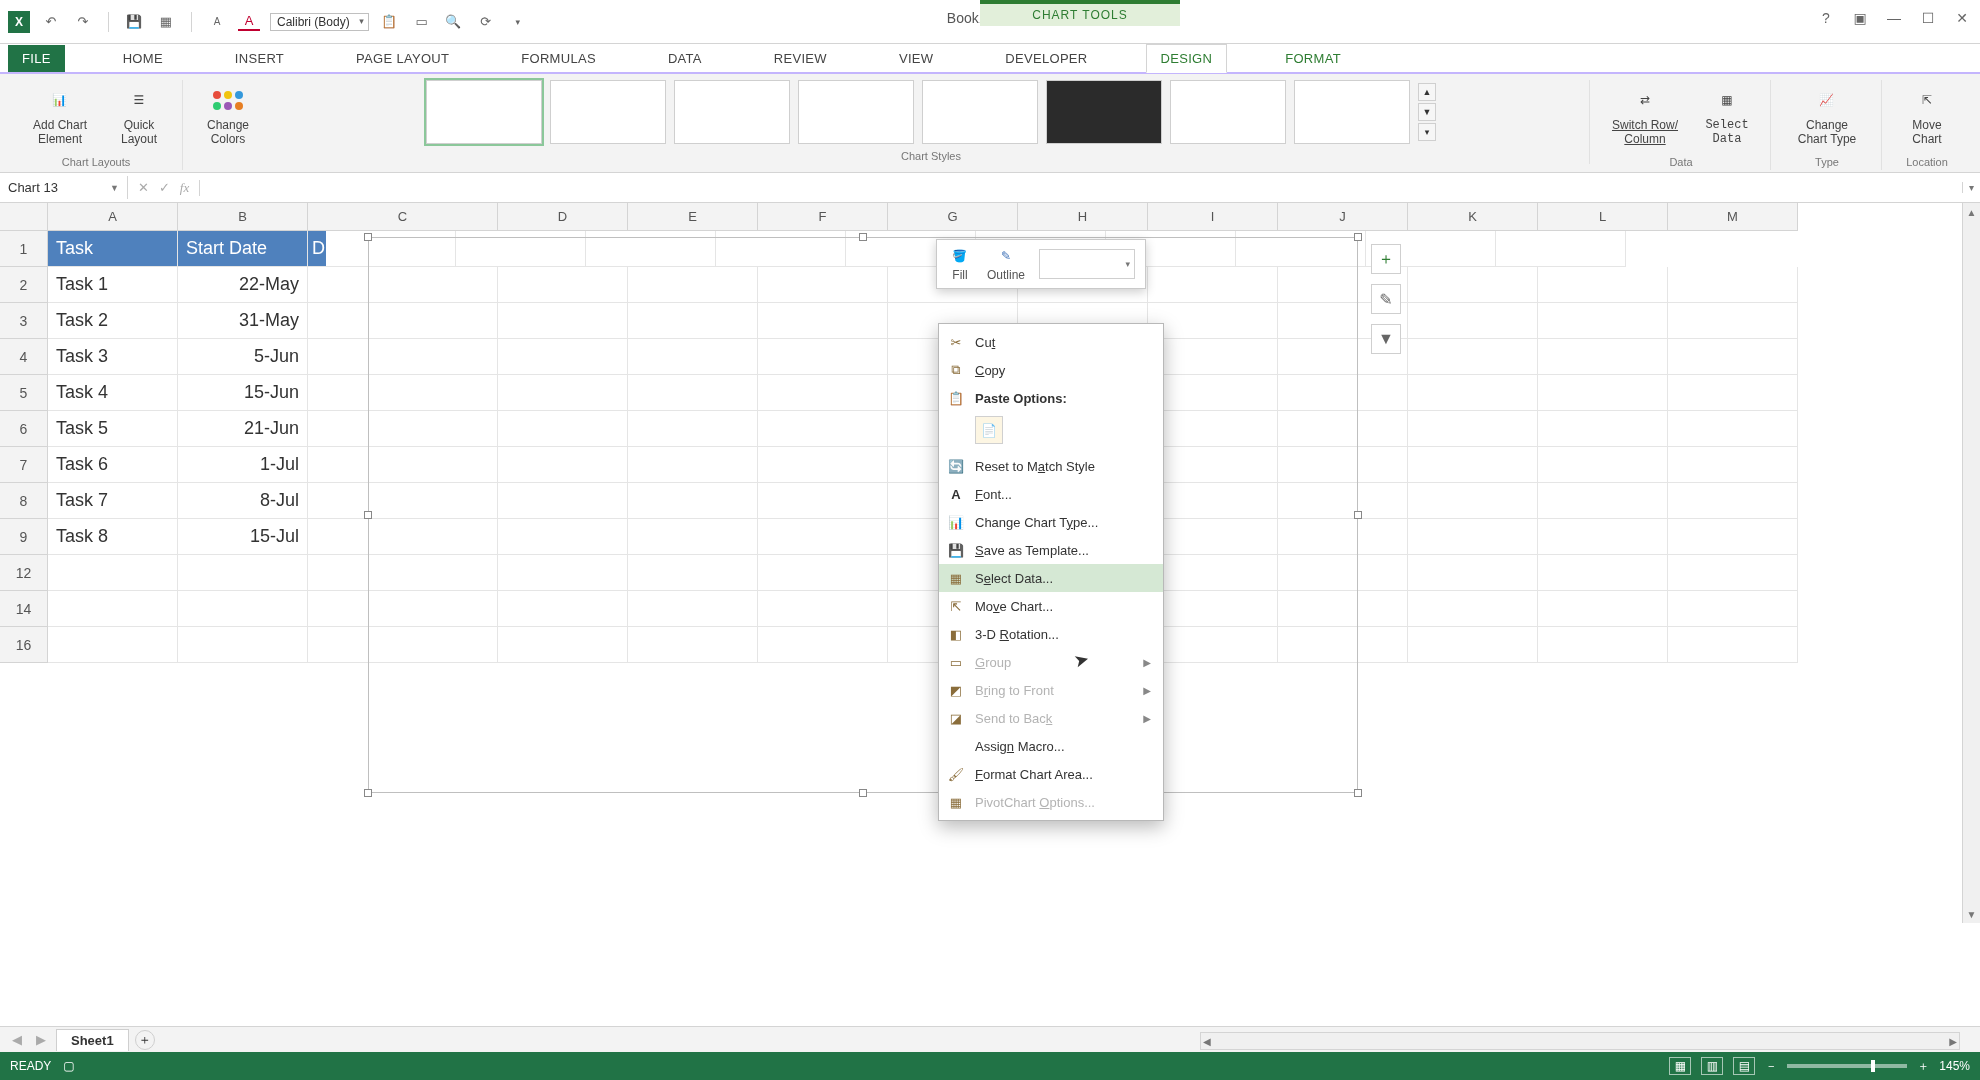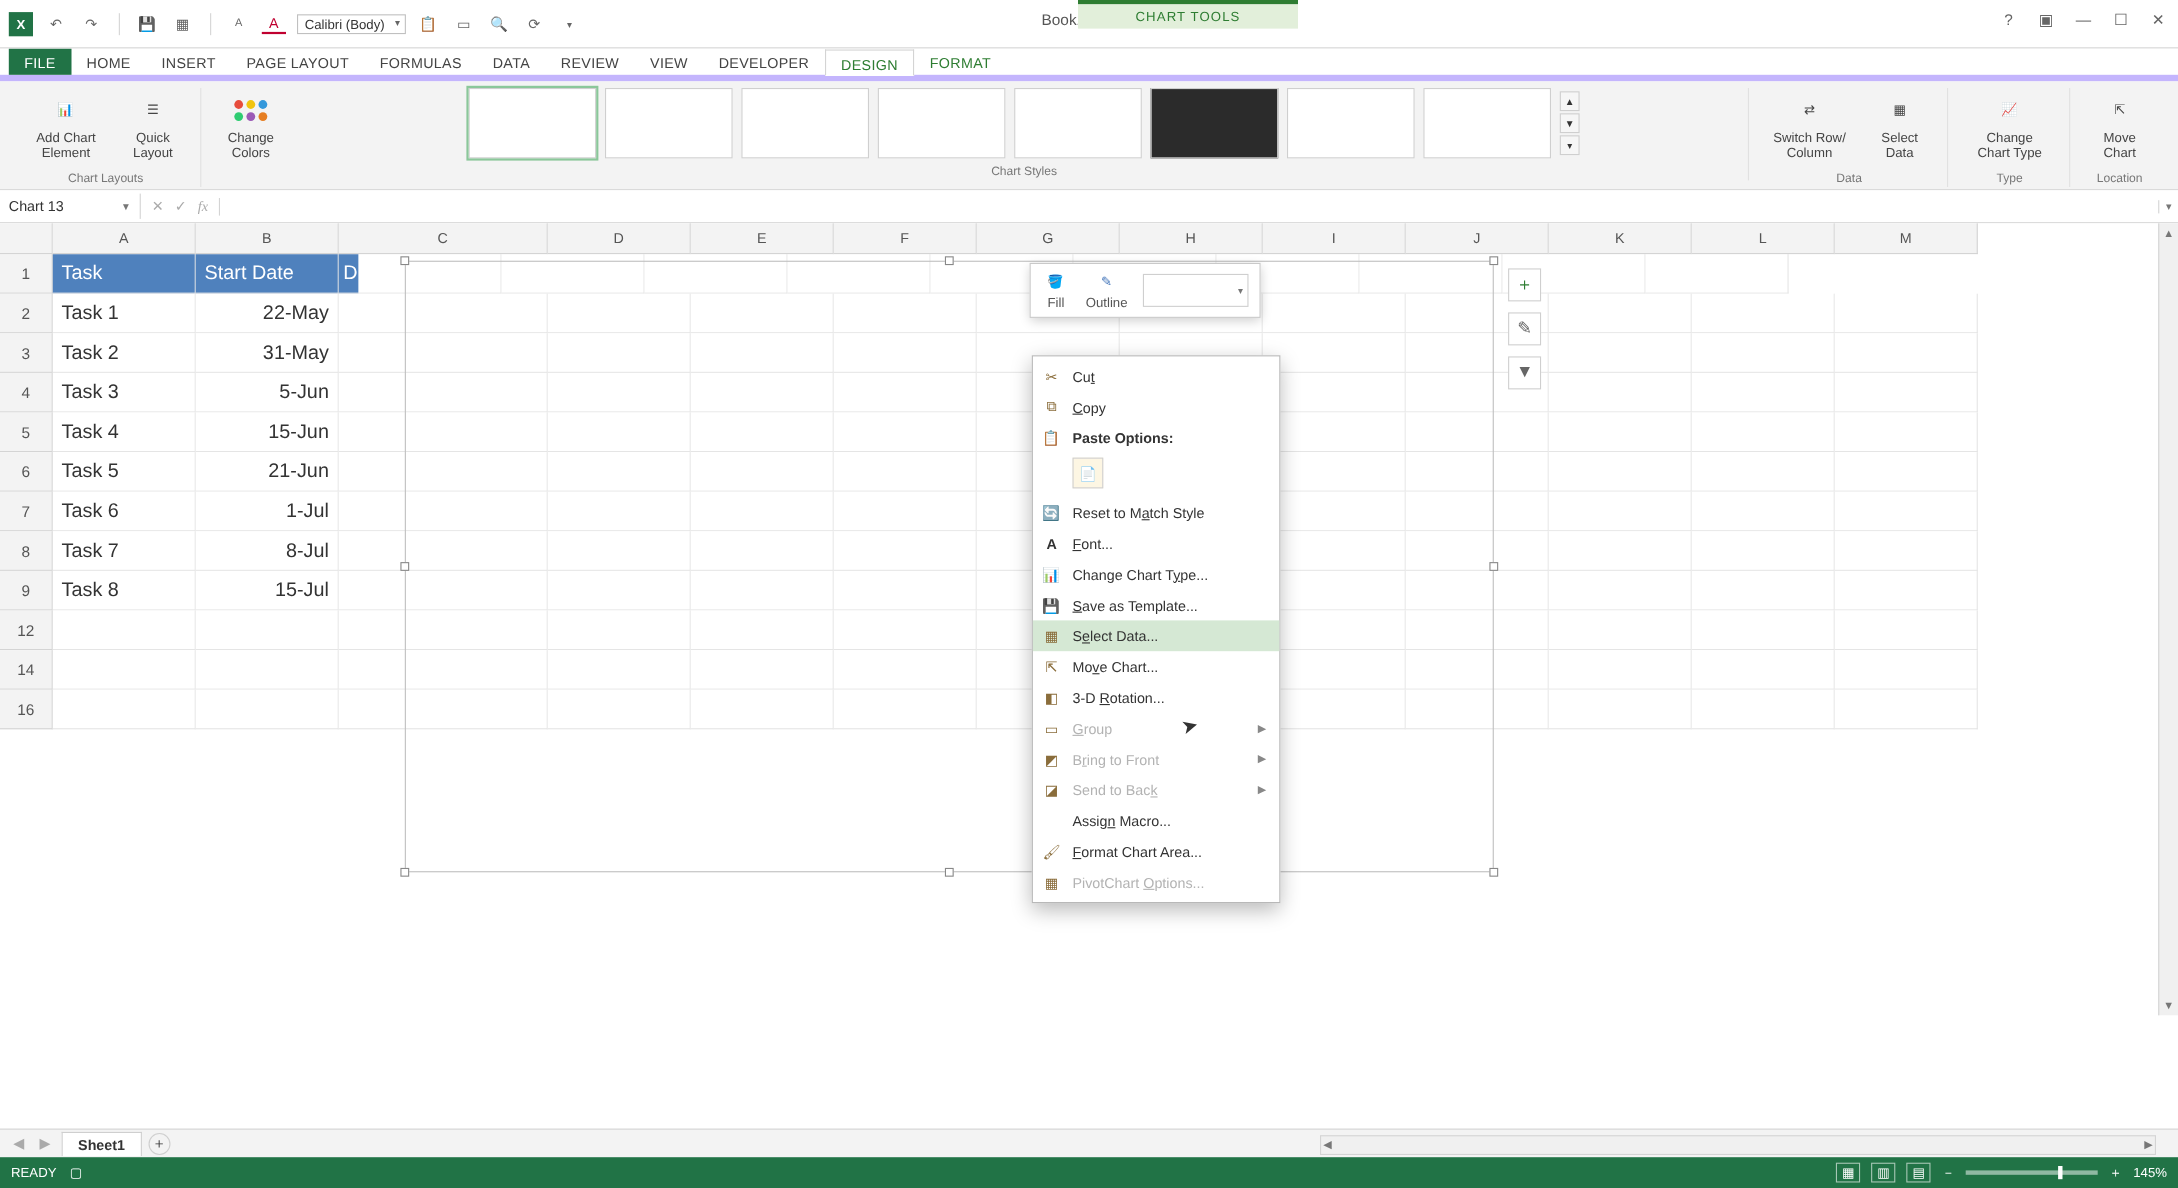--- a/index.html
+++ b/index.html
@@ -14,21 +14,21 @@
 .font-swatch { border:1px solid #c0c0c0; padding:1px 18px 1px 6px; font-size:12px; position:relative; min-width:92px; background:#fff;}
 .font-swatch::after{content:"▾"; position:absolute; right:4px; top:2px; font-size:9px; color:#666;}
 .title-center { position:absolute; left:50%; transform:translateX(-50%); font-size:14px; color:#555; top:10px;}
 .chart-tools-tab { position:absolute; left:980px; top:0; width:200px; text-align:center; }
 .chart-tools-tab .bar{height:4px; background:#2e7d32;}
 .chart-tools-tab .lbl{background:#e2efda; color:#2e7d32; font-size:12px; padding:4px 0; letter-spacing:1px;}
 .title-right{position:absolute; right:8px; top:8px; display:flex; gap:14px;}
 .title-right span{width:20px; height:20px; display:flex;align-items:center;justify-content:center;color:#666;cursor:pointer;font-size:14px;}
 
 
-.ribbon-tabs{height:30px; background:#fff; display:flex; padding-left:8px; border-bottom:6px solid #c4b5fd;}
+.ribbon-tabs{height:30px; background:#fff; display:flex; align-items:flex-end; padding-left:8px; border-bottom:2px solid #c4b5fd;gap:44px;}
 .ribbon-tabs .tab{padding:6px 14px; font-size:13px; color:#444; cursor:pointer; text-transform:uppercase; letter-spacing:0.3px;}
 .ribbon-tabs .tab.file{background:#217346; color:#fff;}
 .ribbon-tabs .tab.active{background:#fff; color:#217346; border:1px solid #d4d4d4; border-bottom:1px solid #fff; position:relative; top:1px;}
 .ribbon-tabs .tab.context{color:#2e7d32;}
 
 
 .ribbon{background:#f3f3f3; border-bottom:1px solid #d4d4d4; padding:6px 10px 2px 10px; display:flex; align-items:flex-start; gap:2px;}
 .ribbon-group{display:flex; flex-direction:column; align-items:center; padding:0 10px; border-right:1px solid #e1e1e1;}
 .ribbon-group:last-child{border-right:none;}
 .group-row{display:flex; align-items:center; gap:6px;}
@@ -209,25 +209,25 @@
         <span>▾</span>
       </div>
     </div>
     <div class="group-label">Chart Styles</div>
   </div>
 
   <div class="ribbon-group">
     <div class="group-row">
       <div class="rib-btn">
         <span class="ic">⇄</span>
-        <span style="white-space:pre-line;max-width:70px;">Switch Row/ Column</span>
+        <span style="white-space:pre-line;max-width:70px;text-decoration:underline;">Switch Row/ Column</span>
       </div>
       <div class="rib-btn">
         <span class="ic">▦</span>
-        <span style="white-space:pre-line;max-width:50px;">Select Data</span>
+        <span style="white-space:pre-line;max-width:50px;font-family:Liberation Mono, monospace;">Select Data</span>
       </div>
     </div>
     <div class="group-label">Data</div>
   </div>
 
   <div class="ribbon-group">
     <div class="rib-btn">
       <span class="ic">📈</span>
       <span style="white-space:pre-line;max-width:72px;">Change Chart Type</span>
     </div>

